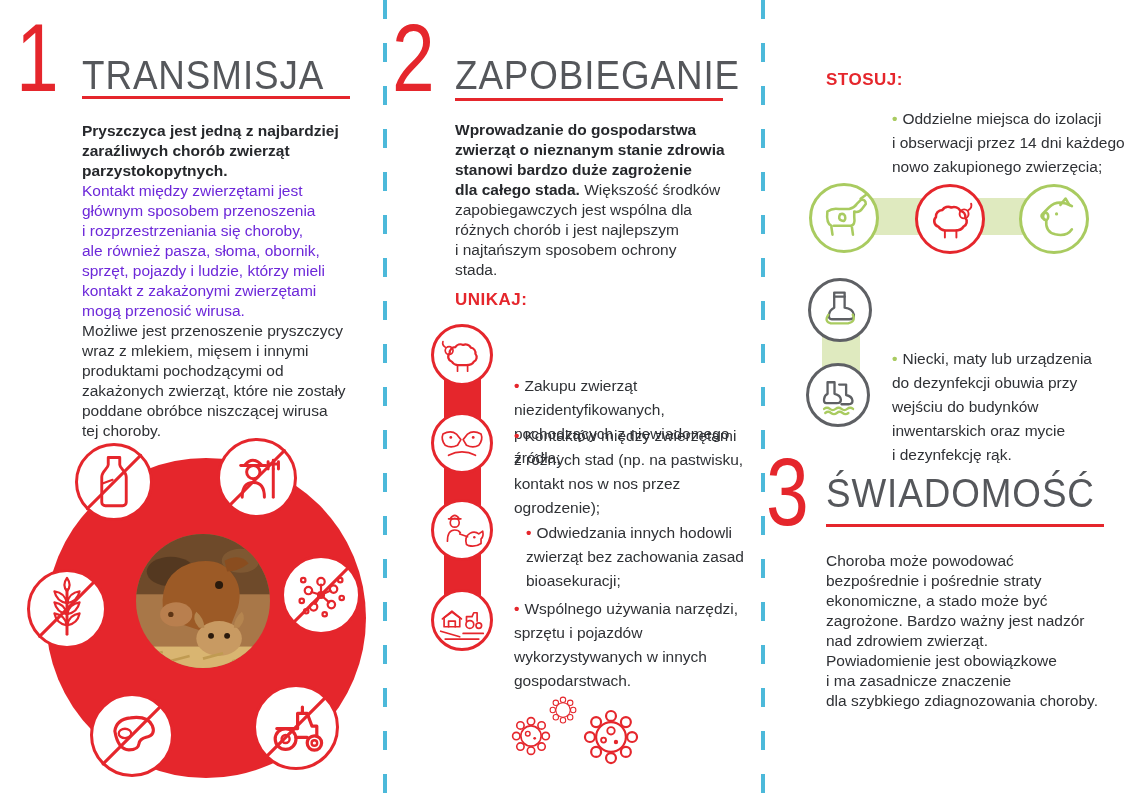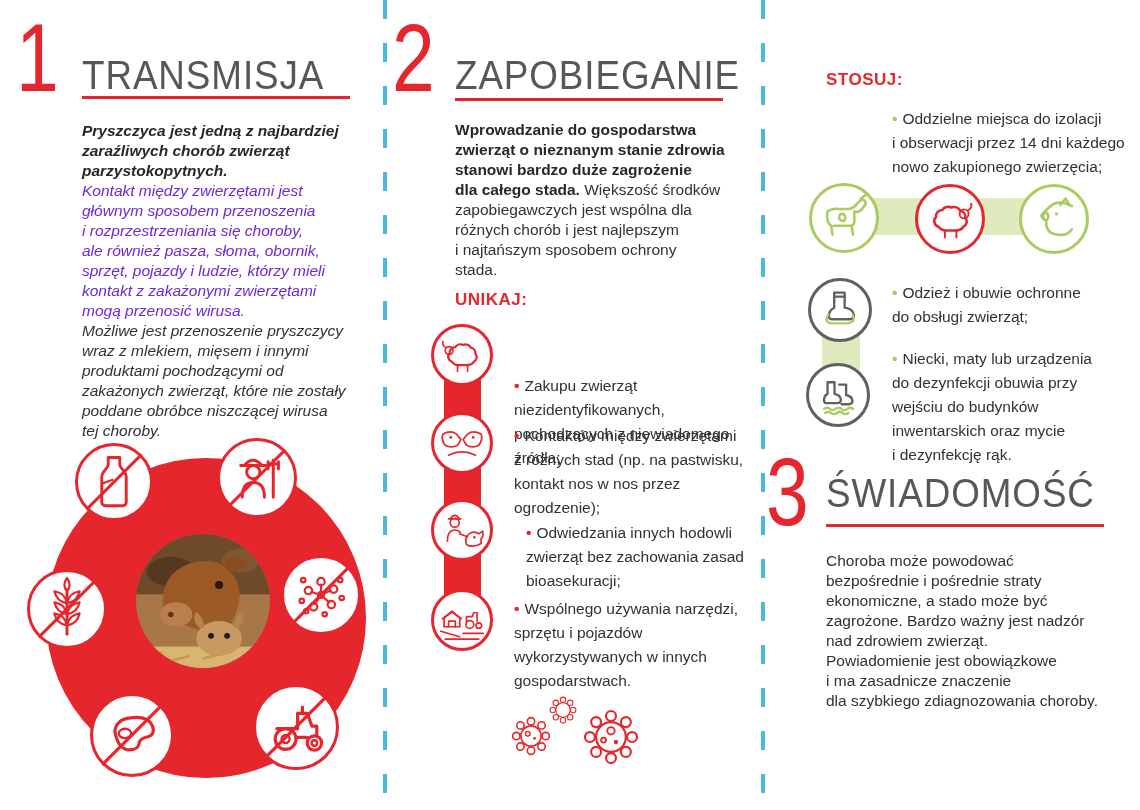--- a/index.html
+++ b/index.html
@@ -22,21 +22,21 @@
   .t1{left:82px;top:54px;} .t2{left:455px;top:54px;} .t3{left:826px;top:472px;}
   .underline{position:absolute;height:3px;background:#e5262c;}
   .u1{left:82px;top:96px;width:268px;} .u2{left:455px;top:98px;width:268px;}
   .u3{left:826px;top:524px;width:278px;}
 
   
   .para{position:absolute;font-size:15.5px;line-height:20px;color:#2f3135;}
   .pre{white-space:pre-line;}
   .seg-bold{font-weight:bold;color:#26282c;}
   .seg-red{color:#6d28d9;}
-  .p1{left:82px;top:121px;width:302px;font-style:italic;}
+  .p1{left:82px;top:121px;width:302px;}
   .p2{left:455px;top:120px;width:305px;white-space:pre-line;}
   .p3{left:826px;top:551px;width:308px;}
 
   .subhead{position:absolute;color:#e5262c;font-weight:bold;font-size:17px;letter-spacing:.5px;}
   .unikaj{left:455px;top:290px;} .stosuj{left:826px;top:70px;}
 
   
   .bullet-item{position:absolute;font-size:15.5px;line-height:24px;color:#2f3135;white-space:pre-line;}
   .bullet{margin-right:5px;font-weight:bold;}
   .bullet.red{color:#e5262c;} .bullet.green{color:#a9cb60;}
@@ -381,22 +381,20 @@
   </div>
   <div class="boot-circle bc2">
     <svg viewBox="0 0 100 100">
       <path class="ic-gray ic-thin" d="M32 28 H44 V48 Q54 50 55 58 Q55 64 48 64 H30 Q25 64 26 57 Q27 50 32 48 Z"></path>
       <path class="ic-gray ic-thin" d="M52 32 H64 V50 Q74 52 75 60 Q75 66 68 66 H56"></path>
       <path class="ic-green ic-thin" d="M26 74 Q31 70 36 74 T46 74 T56 74 T66 74 T76 74"></path>
       <path class="ic-green ic-thin" d="M28 81 Q33 77 38 81 T48 81 T58 81 T68 81"></path>
     </svg>
   </div>
 
-  <div class="bullet-item b3-2"><span class="bullet green">•</span><span>Odzież i obuwie ochronne
-do obsługi zwierząt;</span></div>
   <div class="bullet-item b3-3"><span class="bullet green">•</span><span>Niecki, maty lub urządzenia
 do dezynfekcji obuwia przy
 wejściu do budynków
 inwentarskich oraz mycie
 i dezynfekcję rąk.</span></div>
 
   <div class="bignum n3">3</div>
   <div class="title t3">ŚWIADOMOŚĆ</div>
   <div class="underline u3"></div>
 

